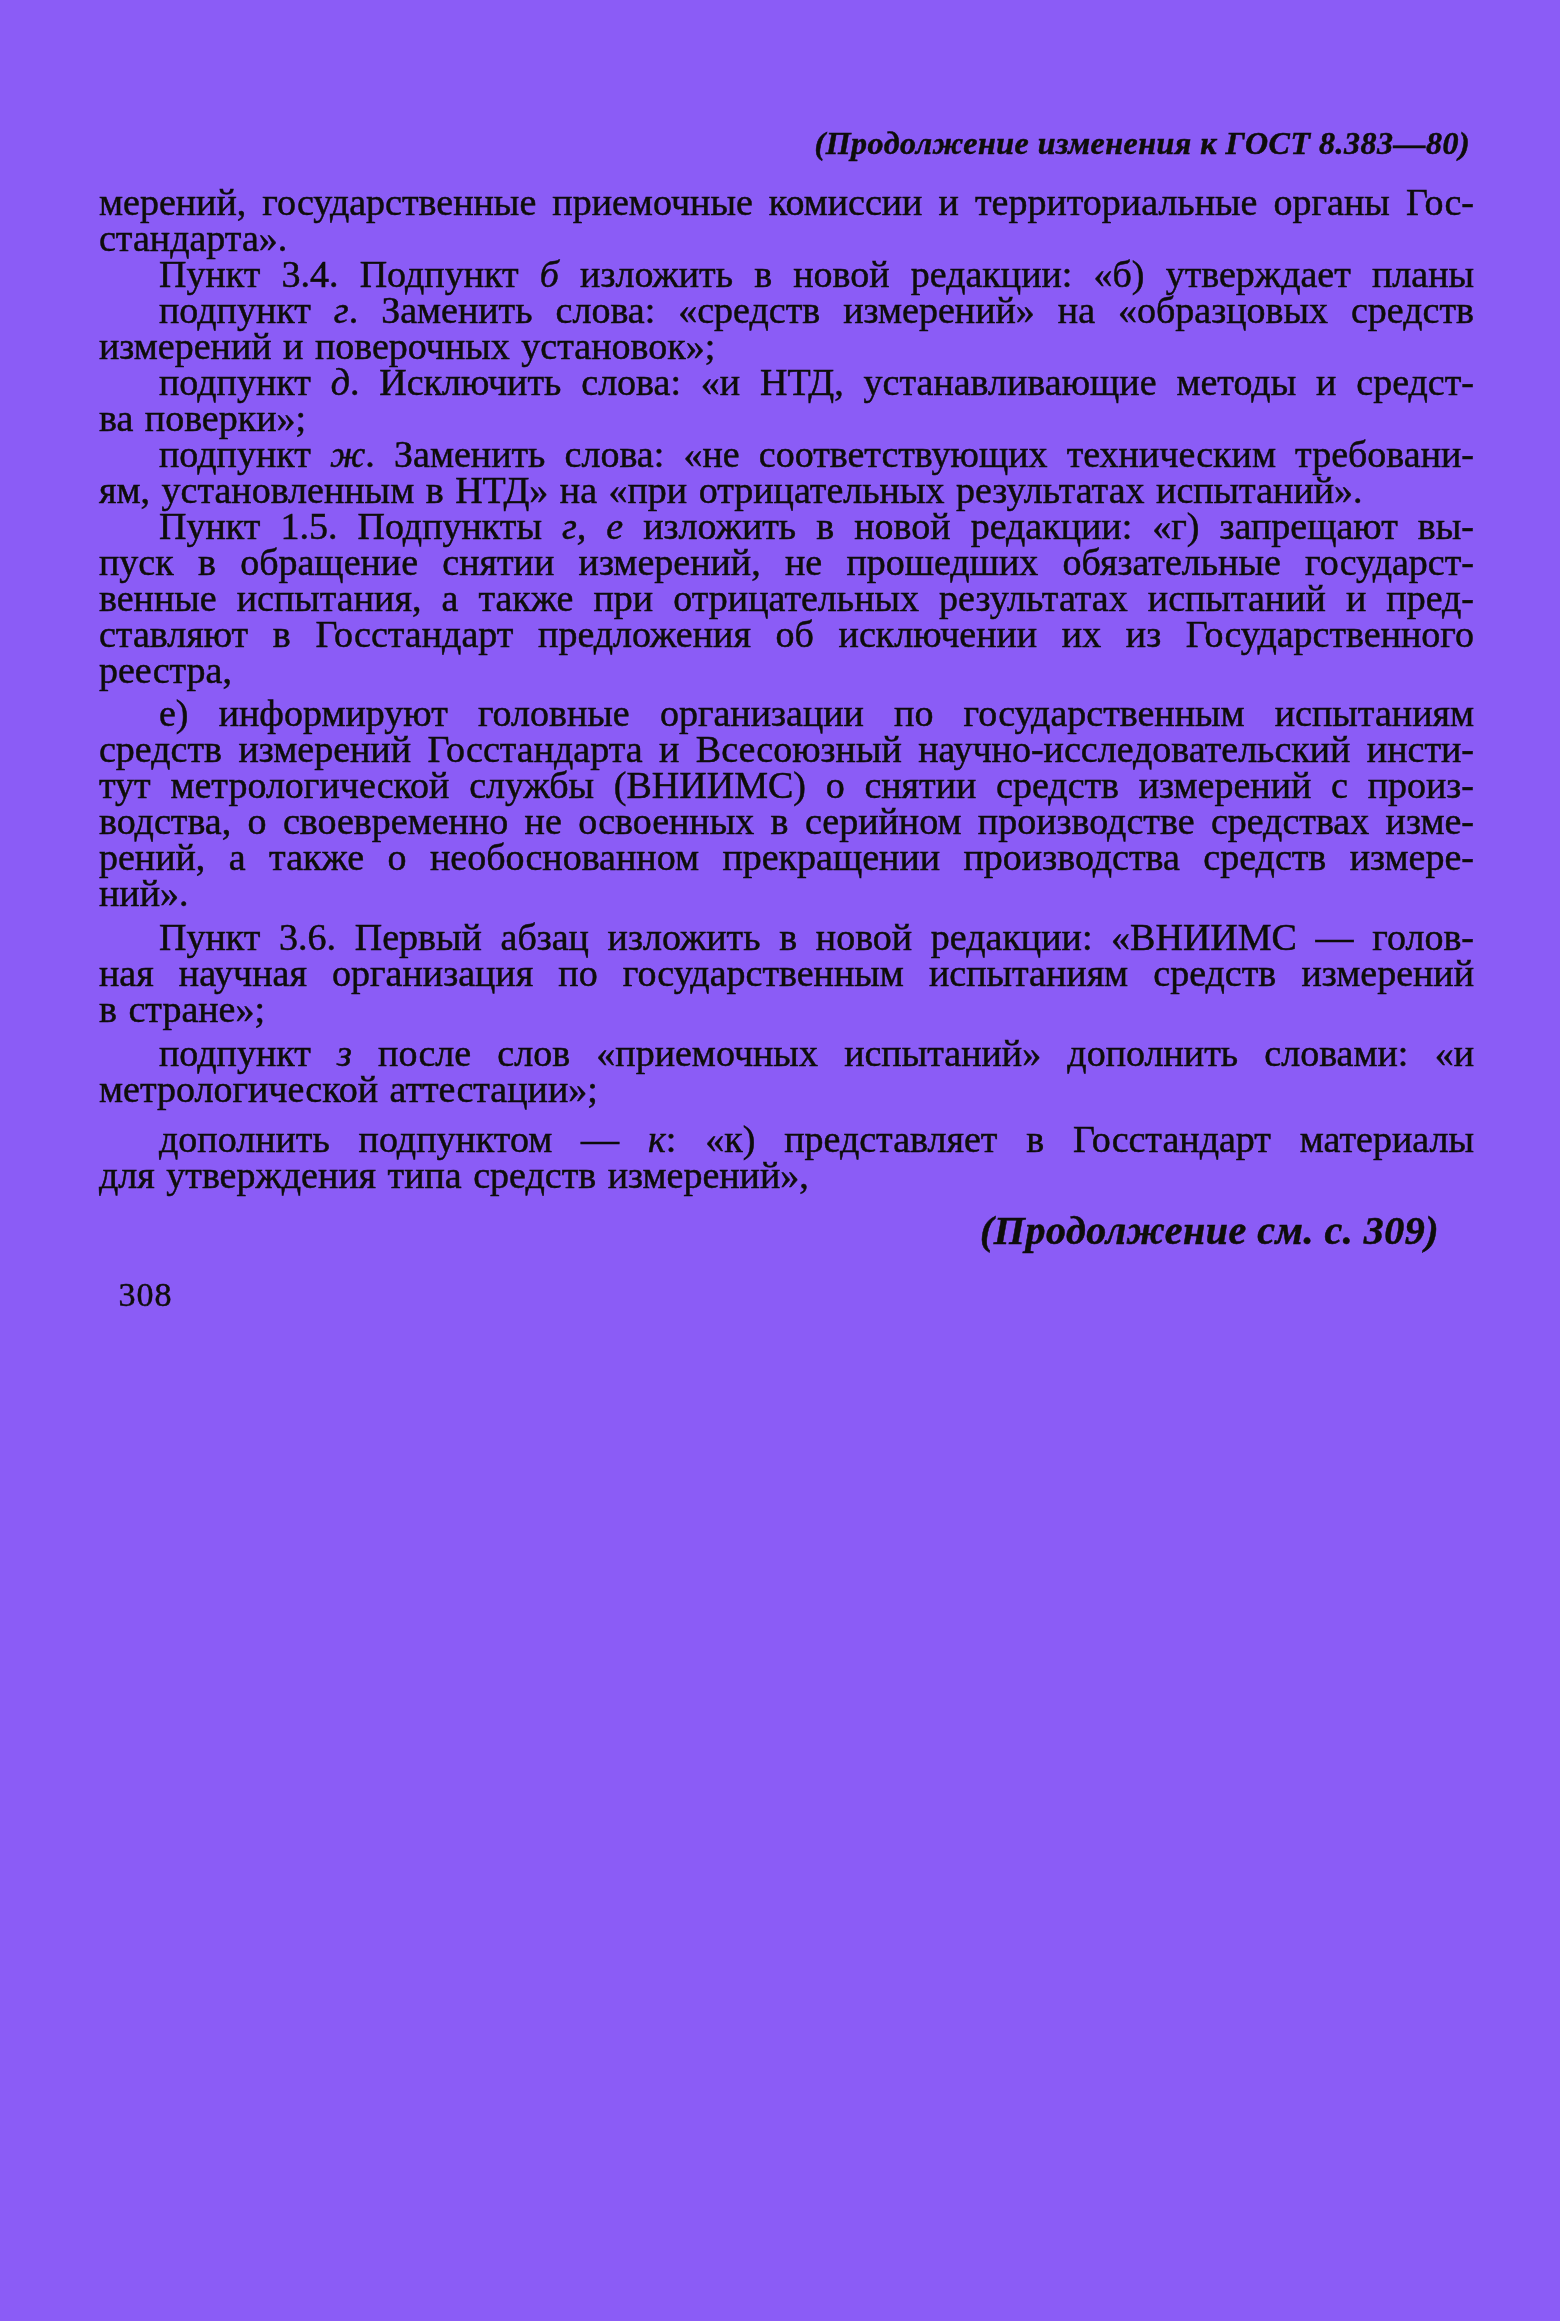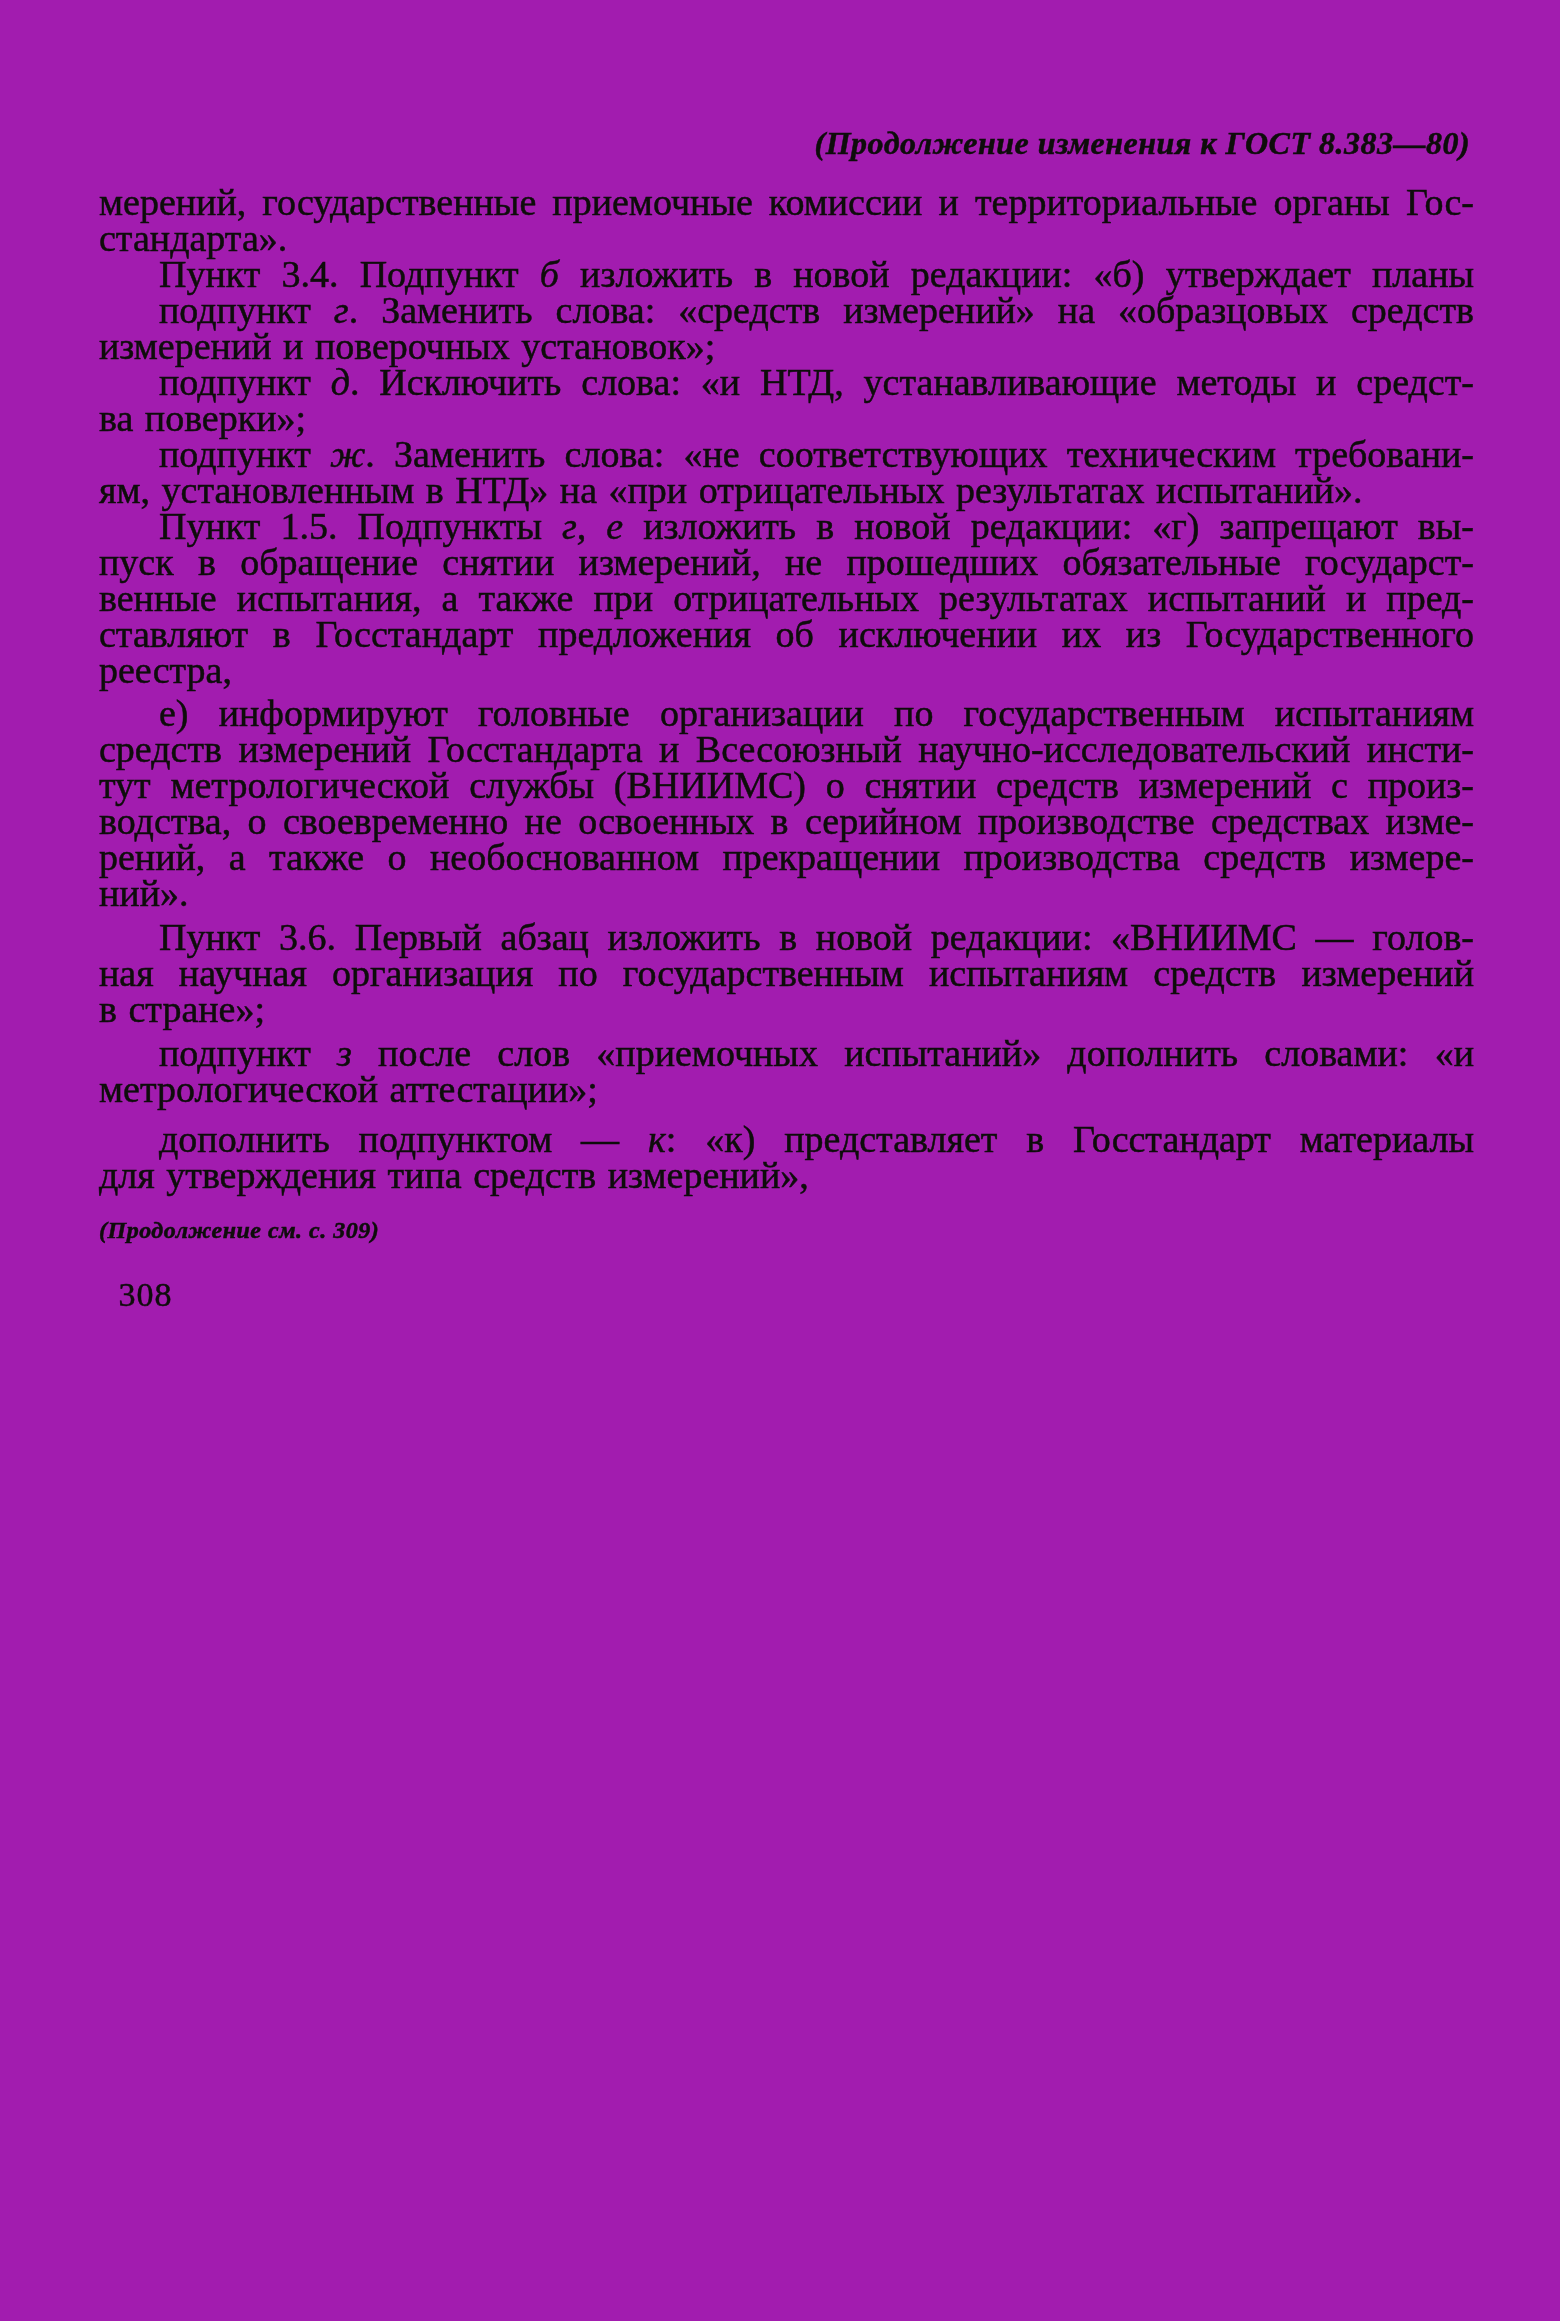--- a/index.html
+++ b/index.html
@@ -2,21 +2,21 @@
 <html><head>
 <meta charset="utf-8">
 <style>
   * { margin: 0; padding: 0; box-sizing: border-box; }
   html, body { background: #e8e8e8; }
   .page {
     position: relative;
     width: 1560px;
     height: 2321px;
     margin: 0 auto;
-    background: #a21caf;
+    background: #8b5cf6;
     overflow: hidden;
     font-family: "Liberation Serif", "DejaVu Serif", serif;
     color: #0e0d0b;
   }
   .content {
     position: absolute;
     left: 99px;
     top: 123px;
     width: 1375px;
     -webkit-text-stroke: 0.5px currentColor;
@@ -35,24 +35,25 @@
     font-size: 38px;
     line-height: 36px;
     word-spacing: 2px;
   }
   .line { min-height: 36px; }
   .line.j { text-align: justify; text-align-last: justify; }
   .line.l { text-align: left; }
   .line.ind { text-indent: 60px; }
   .it { font-style: italic; }
   .ftr {
-    font-size: 24px;
+    font-size: 40px;
     line-height: 41px;
     font-weight: bold;
     font-style: italic;
+    text-align: right;
     padding-right: 35px;
     margin-top: 17.6px;
     letter-spacing: 0.5px;
   }
   .pagenum {
     font-size: 34px;
     margin-top: 25px;
     padding-left: 19.5px;
     letter-spacing: 1px;
   }

